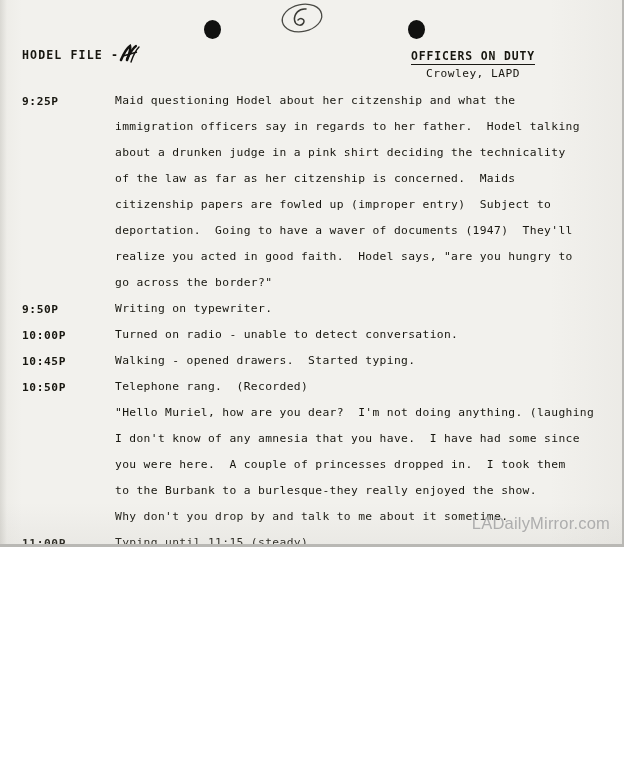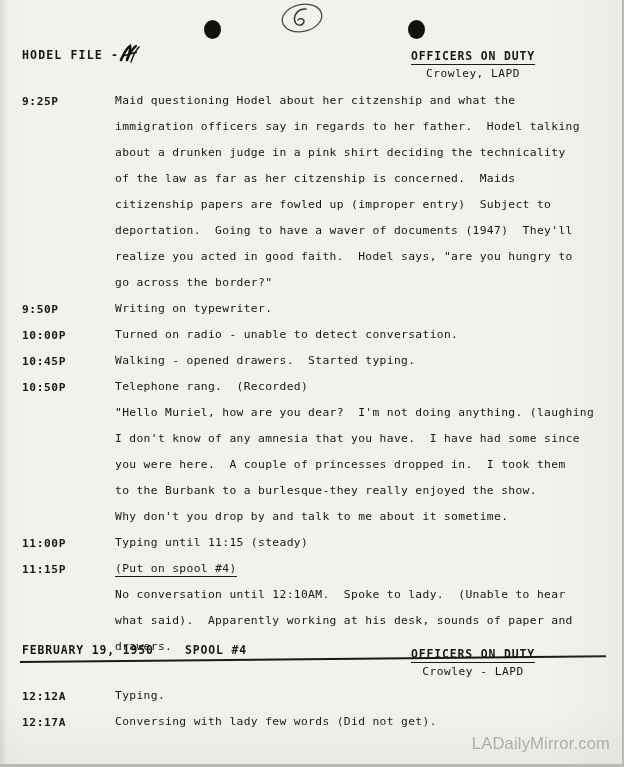--- a/index.html
+++ b/index.html
@@ -4,21 +4,21 @@
 <title>Hodel File Surveillance Log</title>
 <style>
   html, body {
     margin: 0;
     padding: 0;
     background: #ffffff;
   }
   #page {
     position: relative;
     width: 624px;
-    height: 767px;
+    height: 547px;
     background: #f2f1ed;
     overflow: hidden;
     font-family: "DejaVu Sans Mono", "Liberation Mono", monospace;
     box-sizing: border-box;
   }
   
   #scan-shading {
     position: absolute;
     inset: 0;
     pointer-events: none;

